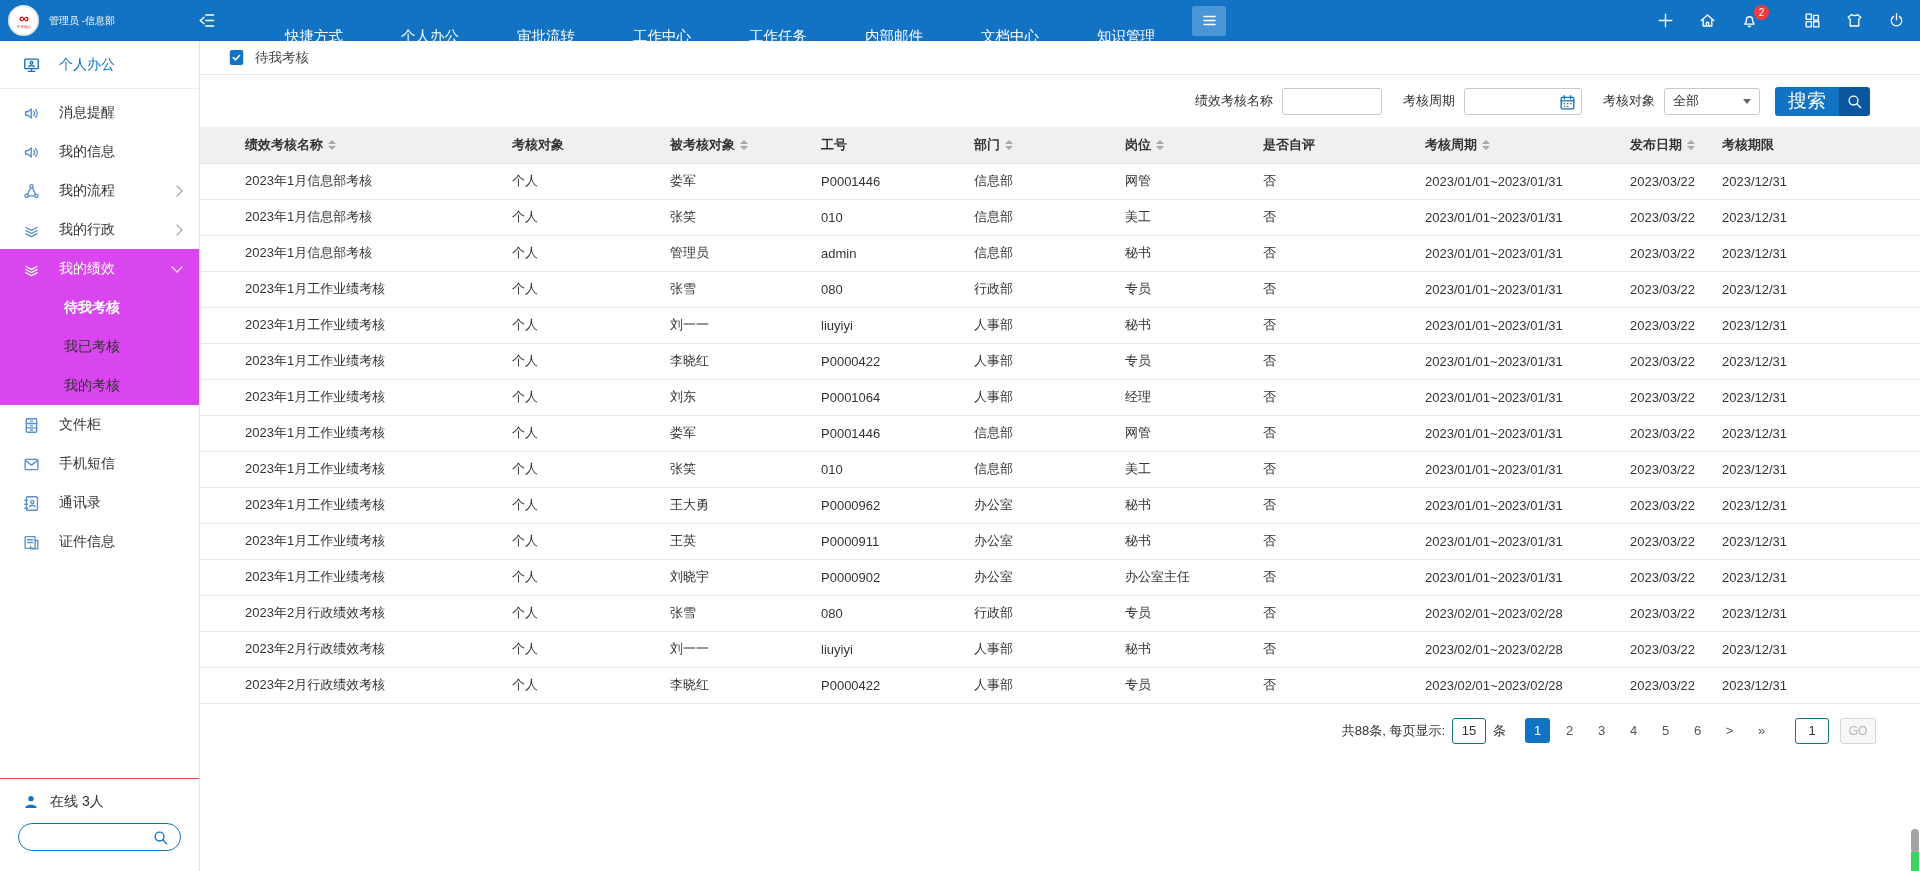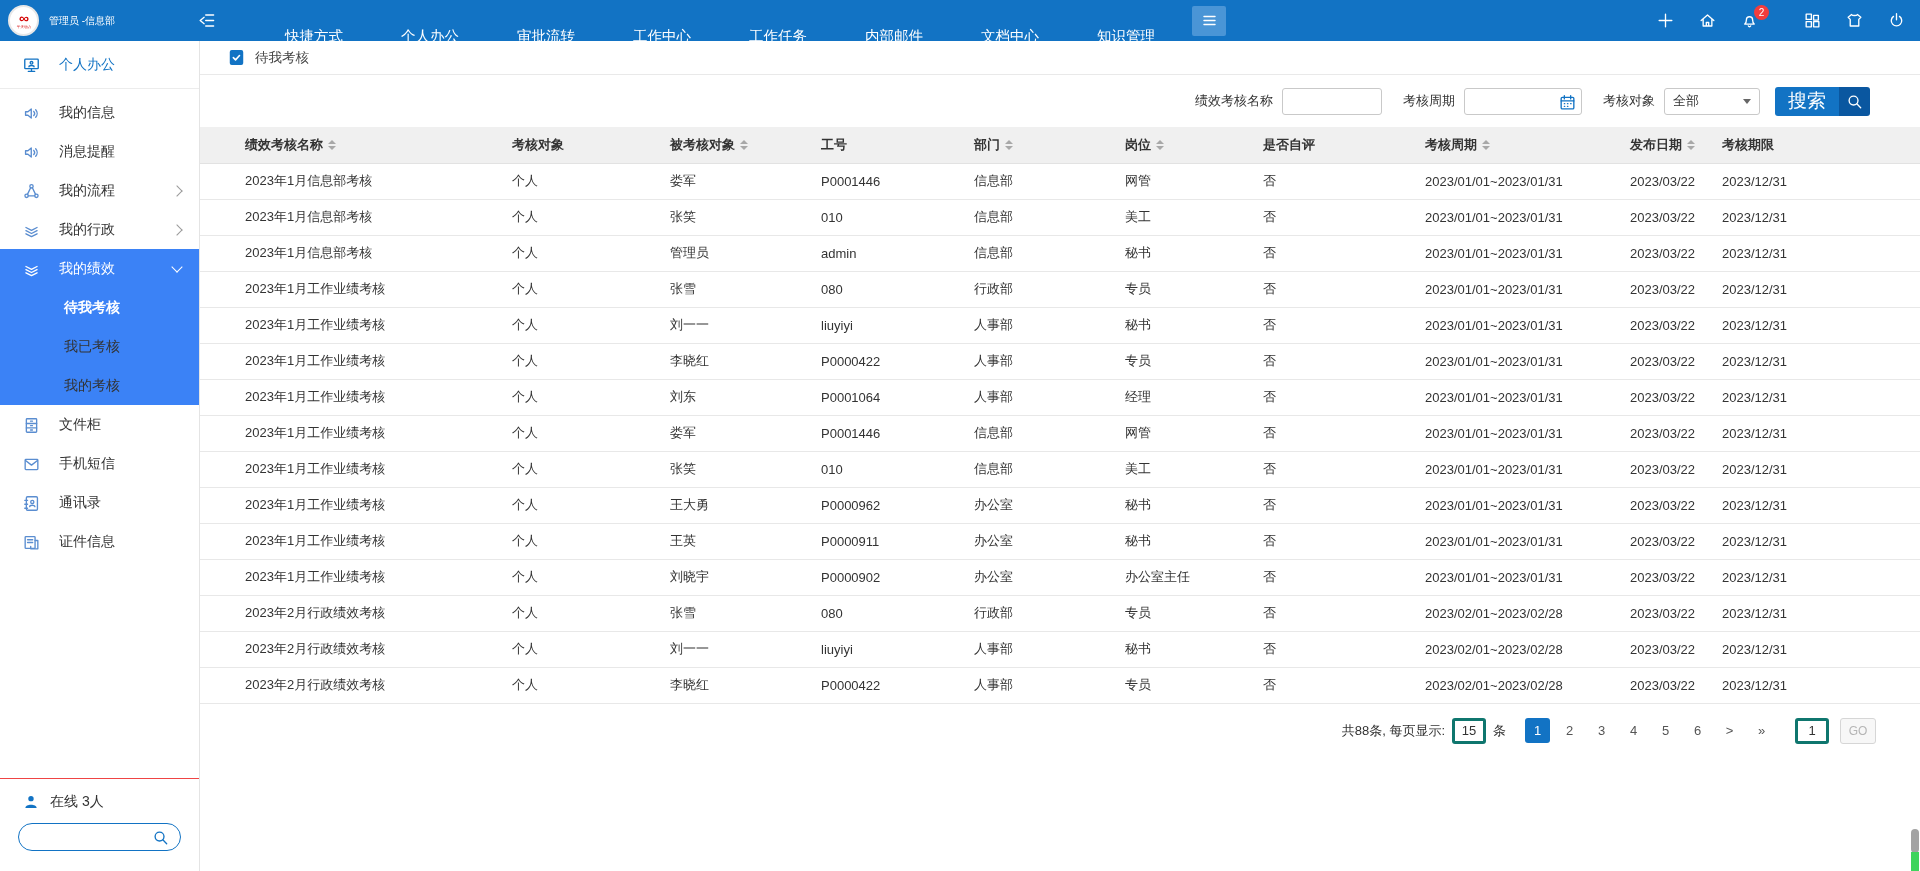--- a/index.html
+++ b/index.html
@@ -23,21 +23,21 @@
   
   .layout { display:flex; height:830px; }
   .sidebar { width:200px; min-width:200px; background:#fff; border-right:1px solid #e4e4e4; position:relative; font-size:14px; color:#333; }
   .side-item { height:39px; display:flex; align-items:center; padding:0 12px 0 22px; cursor:pointer; position:relative; }
   .side-item.hdr { height:48px; border-bottom:1px solid #ececec; color:#1273c4; margin-bottom:4px; }
   .side-item .s-icon { width:18px; height:18px; margin-right:19px; color:#5a8dd0; flex:0 0 18px; }
   .side-item.hdr .s-icon { color:#1273c4; }
   .side-item .lbl { flex:1; white-space:nowrap; }
   .chev { width:8px; height:8px; border-right:1.6px solid #9a9a9a; border-bottom:1.6px solid #9a9a9a; transform:rotate(-45deg); margin-right:6px; }
   .chev.down { transform:rotate(45deg); margin-top:-4px; }
-  .side-group.active-group { background:#3b82f6; }
+  .side-group.active-group { background:#d946ef; }
   .side-group.active-group .side-item { color:#fff; }
   .side-group.active-group .s-icon { color:#fff; }
   .side-group.active-group .chev { border-color:#fff; }
   .sub-item { height:39px; display:flex; align-items:center; padding-left:64px; cursor:pointer; white-space:nowrap; }
   .sub-item.active { color:#fff; font-weight:bold; }
   .side-bottom { position:absolute; left:0; right:0; bottom:0; padding:14px 18px 20px 18px; border-top:1px solid #ef4444; }
   .online-row { display:flex; align-items:center; gap:10px; font-size:14px; color:#333; margin:0 0 12px 4px; }
   .online-row .p-icon { color:#1273c4; }
   .side-search { display:flex; align-items:center; border:1px solid #1273c4; border-radius:14px; height:28px; padding:0 10px; }
   .side-search input { border:none; outline:none; flex:1; width:100%; font-size:13px; background:transparent; }
@@ -66,21 +66,21 @@
   thead th .th-in { display:flex; align-items:center; gap:5px; }
   tbody td { height:36px; border-bottom:1px solid #e8e8e8; padding:0 4px; white-space:nowrap; overflow:hidden; }
   th.first,td.first { padding-left:45px; }
   .sort { display:inline-flex; flex-direction:column; gap:2px; }
   .sort i { display:block; width:0; height:0; border-left:4px solid transparent; border-right:4px solid transparent; }
   .sort .up { border-bottom:4.5px solid #a8a8a8; }
   .sort .dn { border-top:4.5px solid #a8a8a8; }
 
   
   .pager { display:flex; align-items:center; justify-content:flex-end; gap:7px; padding:14px 44px 0 0; font-size:13px; color:#333; }
-  .pg-box { width:34px; height:26px; border:3px solid #0f766e; border-radius:3px; text-align:center; font-size:13px; outline:none; color:#333; }
+  .pg-box { width:34px; height:26px; border:1px solid #0f766e; border-radius:3px; text-align:center; font-size:13px; outline:none; color:#333; }
   .pg-btn { min-width:25px; height:25px; display:flex; align-items:center; justify-content:center; border-radius:3px; cursor:pointer; color:#555; padding:0 4px; background:transparent; border:none; font-size:13px; font-family:inherit; }
   .pg-btn.cur { background:#1273c4; color:#fff; }
   .go-btn { width:36px; height:26px; border:1px solid #d6d6d6; border-radius:3px; background:#f7f7f7; color:#b5b5b5; font-size:12px; display:flex; align-items:center; justify-content:center; cursor:pointer; margin-left:4px; }
 
   
   .v-scroll { position:fixed; right:1px; top:41px; bottom:0; width:8px; }
   .v-thumb-grey { position:absolute; bottom:18px; width:8px; height:24px; border-radius:4px; background:#a3a3a3; }
   .v-thumb-green { position:absolute; bottom:0; width:8px; height:19px; background:#3ed45c; }
 </style>
 </head>
@@ -168,31 +168,31 @@
             <span class="lbl">个人办公</span>
           </div>
         </div>
         <div class="side-group">
           <div class="side-item">
             <span class="s-icon">
               <svg width="19" height="19" viewBox="0 0 24 24" fill="none" stroke="currentColor" stroke-width="1.7" stroke-linecap="round" stroke-linejoin="round">
                 <path d="M4.5 9.8v4.4h3l4.2 3.6V6.2L7.5 9.8zM14.8 9.3a4 4 0 010 5.4M17.3 7.3a7 7 0 010 9.4"></path>
               </svg>
             </span>
+            <span class="lbl">消息提醒</span>
+          </div>
+        </div>
+        <div class="side-group">
+          <div class="side-item">
+            <span class="s-icon">
+              <svg width="19" height="19" viewBox="0 0 24 24" fill="none" stroke="currentColor" stroke-width="1.7" stroke-linecap="round" stroke-linejoin="round">
+                <path d="M4.5 9.8v4.4h3l4.2 3.6V6.2L7.5 9.8zM14.8 9.3a4 4 0 010 5.4M17.3 7.3a7 7 0 010 9.4"></path>
+              </svg>
+            </span>
             <span class="lbl">我的信息</span>
-          </div>
-        </div>
-        <div class="side-group">
-          <div class="side-item">
-            <span class="s-icon">
-              <svg width="19" height="19" viewBox="0 0 24 24" fill="none" stroke="currentColor" stroke-width="1.7" stroke-linecap="round" stroke-linejoin="round">
-                <path d="M4.5 9.8v4.4h3l4.2 3.6V6.2L7.5 9.8zM14.8 9.3a4 4 0 010 5.4M17.3 7.3a7 7 0 010 9.4"></path>
-              </svg>
-            </span>
-            <span class="lbl">消息提醒</span>
           </div>
         </div>
         <div class="side-group">
           <div class="side-item">
             <span class="s-icon">
               <svg width="19" height="19" viewBox="0 0 24 24" fill="none" stroke="currentColor" stroke-width="1.7" stroke-linecap="round" stroke-linejoin="round">
                 <circle cx="12" cy="5.5" r="2.1"></circle>
                 <circle cx="5.8" cy="17.5" r="2.1"></circle>
                 <circle cx="18.2" cy="17.5" r="2.1"></circle>
                 <path d="M10.9 7.3l-4 8.3M13.1 7.3l4 8.3M7.9 17.5h8.2"></path>

